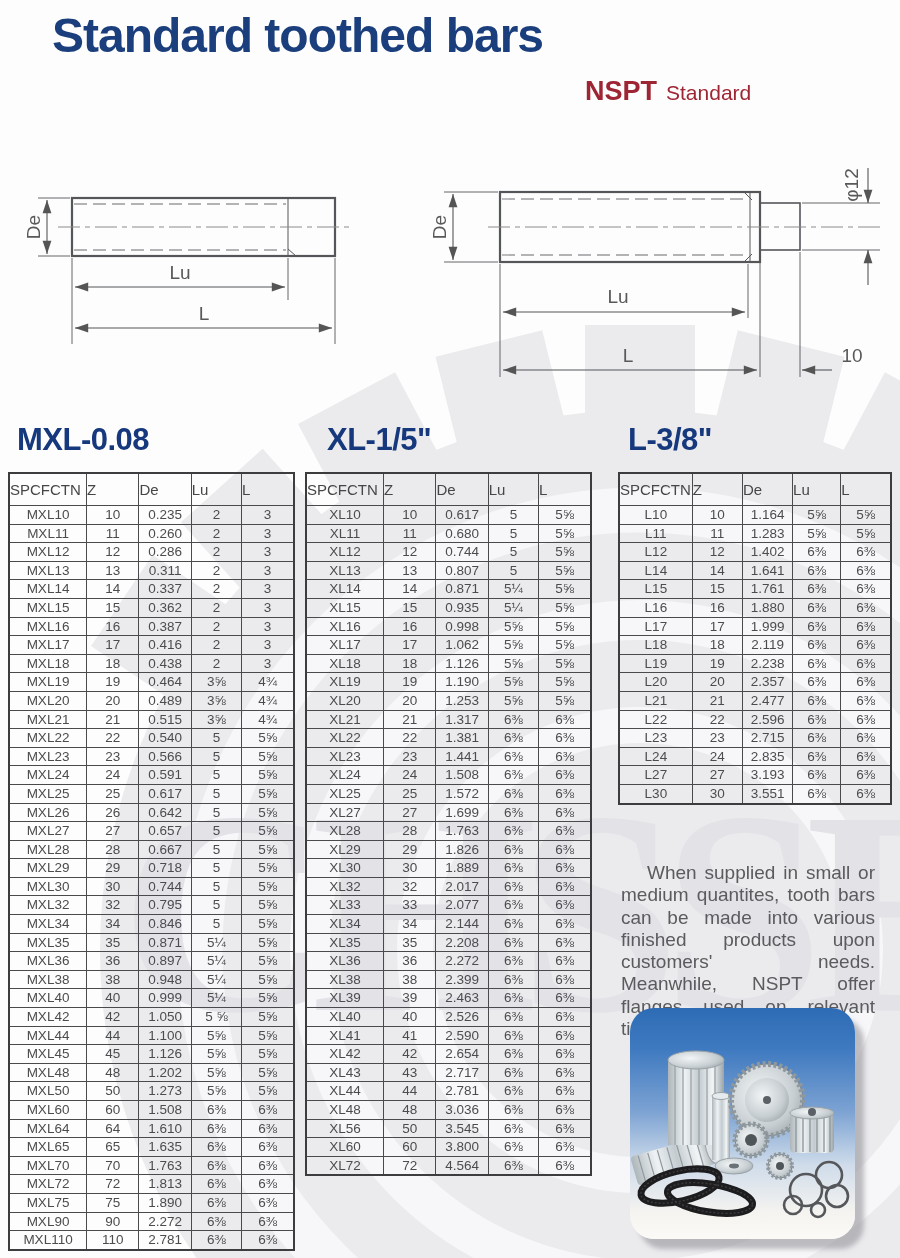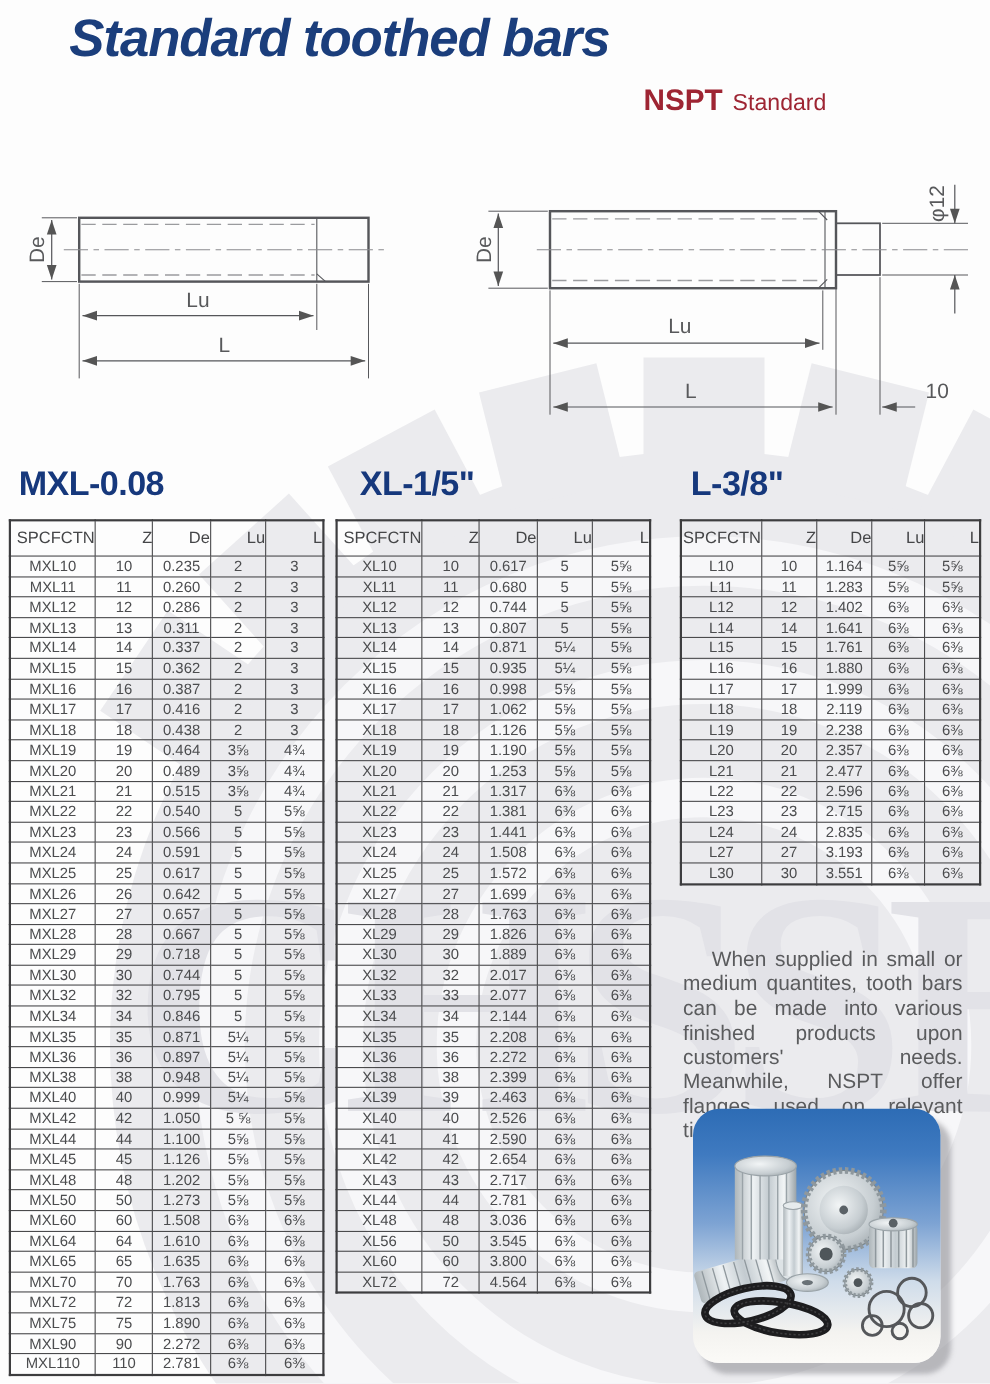--- a/index.html
+++ b/index.html
@@ -1,36 +1,36 @@
 <!DOCTYPE html>
 <html><head>
 <meta charset="utf-8">
 <style>
   html,body{margin:0;padding:0;background:#ffffff;}
   .page{position:relative;width:900px;height:1258px;background:#fdfdfd;overflow:hidden;
         font-family:"Liberation Sans",sans-serif;}
   
   .watermark{position:absolute;left:0;top:0;width:900px;height:1200px;z-index:0;pointer-events:none;}
   
-  .title{position:absolute;left:52px;top:8px;font-size:48px;font-weight:bold;font-style:italic;
-         color:#1b3e7c;letter-spacing:-1px;white-space:nowrap;z-index:3;margin-left:11px;}
+  .title{position:absolute;left:52px;top:8px;font-size:48px;font-weight:bold;
+         color:#1b3e7c;letter-spacing:-1px;white-space:nowrap;z-index:3;}
   .brandline{position:absolute;left:585px;top:76px;z-index:3;white-space:nowrap;}
   .brand{font-size:27px;font-weight:bold;color:#9e2533;letter-spacing:0px;margin-top:35px;}
   .brand-suffix{font-size:21px;color:#9e2533;margin-left:9px;text-align:center;}
   
   .drawing-svg{position:absolute;left:0;top:0;width:900px;height:420px;z-index:2;}
   .dim-text{font-family:"Liberation Sans",sans-serif;font-size:19px;fill:#58595b;}
   
   .sec-title{position:absolute;top:422px;font-size:31px;font-weight:bold;color:#16387c;
              letter-spacing:-0.5px;z-index:3;white-space:nowrap;}
   
   table.spec{position:absolute;top:472px;border-collapse:collapse;table-layout:fixed;
              z-index:2;background:transparent;border:2px solid #3d3d3f;}
   table.spec th{height:31px;font-weight:normal;font-size:15px;color:#454648;
-                border:1px solid #4a4a4c;text-align:right;padding:0;background:transparent;}
+                border:1px solid #4a4a4c;text-align:left;padding:0;background:transparent;}
   table.spec td{height:17.6px;line-height:17.6px;font-size:13.5px;color:#4b4c4e;
                 border:1px solid #4a4a4c;text-align:center;padding:0;background:transparent;
                 white-space:nowrap;overflow:hidden;}
   
   .note{position:absolute;left:621px;top:862px;width:254px;font-size:19px;line-height:22.3px;
         color:#5a5b5d;text-align:justify;text-indent:26px;z-index:2;}
   
   .photo{position:absolute;left:630px;top:1008px;width:225px;height:231px;border-radius:24px;
          z-index:2;box-shadow:9px 10px 5px rgba(140,141,145,0.55);
          background:linear-gradient(to bottom,#2d6cb5 0%,#3f7ac0 18%,#7da3d3 45%,

